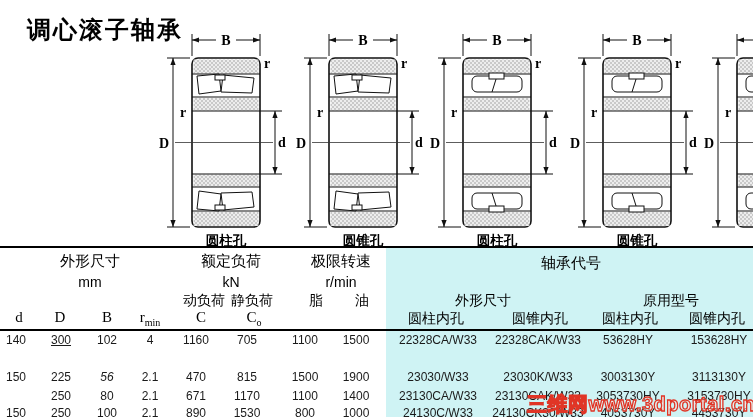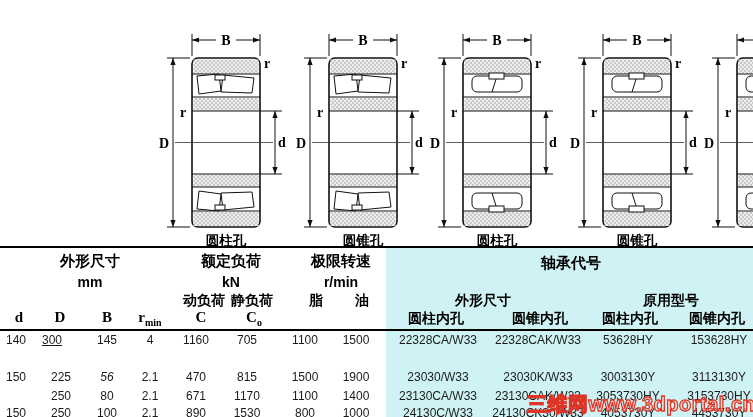--- a/index.html
+++ b/index.html
@@ -2,39 +2,40 @@
 <html><head>
 <meta charset="utf-8">
 <style>
   html,body{margin:0;padding:0;}
   .page{position:relative;width:753px;height:417px;background:#fff;overflow:hidden;
         font-family:"Liberation Sans",sans-serif;color:#000;}
   .title{position:absolute;left:27px;top:14px;font-size:24px;font-weight:bold;letter-spacing:2px;}
   .subtitle{position:absolute;left:36px;top:44px;font-size:18px;font-weight:bold;}
   .cyan-panel{position:absolute;left:386px;top:248px;width:367px;height:169px;background:#cff3f4;}
   .rule{position:absolute;left:0;width:753px;height:2px;background:#000;}
-  .hc{position:absolute;transform:translateX(-50%);white-space:nowrap;font-weight:bold;}
+  .hc{position:absolute;transform:translateX(-50%);white-space:nowrap;font-weight:normal;}
   .g{font-size:15px;}
   .u{font-size:14px;}
   .s{font-size:14px;}
   .cletter{font-family:"Liberation Serif",serif;font-size:15px;}
   .cletter sub{font-size:10px;}
   .cell{position:absolute;transform:translateX(-50%);font-size:12px;white-space:nowrap;color:#1a1a1a;}
   .wm{position:absolute;left:527px;top:391px;font-size:20px;font-weight:bold;letter-spacing:.5px;
       color:rgba(255,238,230,0.45);-webkit-text-stroke:1.3px #e03526;white-space:nowrap;z-index:6;}
   .diag{position:absolute;width:132px;height:228px;}
   .diag text{fill:#000;}
   .dl{font-family:"Liberation Serif",serif;font-size:14px;font-weight:bold;}
   .cap{font-size:13.5px;font-weight:bold;font-family:"Liberation Sans",sans-serif;}
 </style>
 </head>
 <body>
 
 <div class="page">
 
+  <div class="title">调心滚子轴承</div>
 
   <div id="diagrams">
       <div class="diag" style="left: 157px; top: 24px;"><svg width="132" height="228" viewBox="0 0 132 228">
     <defs>
             <pattern id="pt0" width="4" height="4" patternUnits="userSpaceOnUse">
       <rect width="4" height="4" fill="#ededed"></rect>
       <circle cx="1" cy="1" r="0.7" fill="#8a8a8a"></circle>
               <circle cx="3" cy="3" r="0.7" fill="#8a8a8a"></circle>
     </pattern>
           </defs>
@@ -283,22 +284,22 @@
   <div class="hc cletter" style="left:150px;top:309px;"><span>r</span><sub>min</sub></div>
   <div class="hc cletter" style="left:201px;top:309px;">C</div>
   <div class="hc cletter" style="left:254px;top:309px;"><span>C</span><sub>o</sub></div>
   <div class="hc s" style="left:436px;top:310px;">圆柱内孔</div>
   <div class="hc s" style="left:540px;top:310px;">圆锥内孔</div>
   <div class="hc s" style="left:630px;top:310px;">圆柱内孔</div>
   <div class="hc s" style="left:717px;top:310px;">圆锥内孔</div>
 
   <div id="rows">
       <div class="cell" style="left: 16px; top: 333px;">140</div>
-      <div class="cell" style="left: 52px; top: 333px; text-decoration: underline;">300</div>
-      <div class="cell" style="left: 107px; top: 333px;">145</div>
+      <div class="cell" style="left: 61px; top: 333px; text-decoration: underline;">300</div>
+      <div class="cell" style="left: 107px; top: 333px;">102</div>
       <div class="cell" style="left: 150px; top: 333px;">4</div>
       <div class="cell" style="left: 196px; top: 333px;">1160</div>
       <div class="cell" style="left: 247px; top: 333px;">705</div>
       <div class="cell" style="left: 305px; top: 333px;">1100</div>
       <div class="cell" style="left: 356px; top: 333px;">1500</div>
       <div class="cell" style="left: 438px; top: 333px;">22328CA/W33</div>
       <div class="cell" style="left: 538px; top: 333px;">22328CAK/W33</div>
       <div class="cell" style="left: 628px; top: 333px;">53628HY</div>
       <div class="cell" style="left: 719px; top: 333px;">153628HY</div>
       <div class="cell" style="left: 16px; top: 370px;">150</div>

